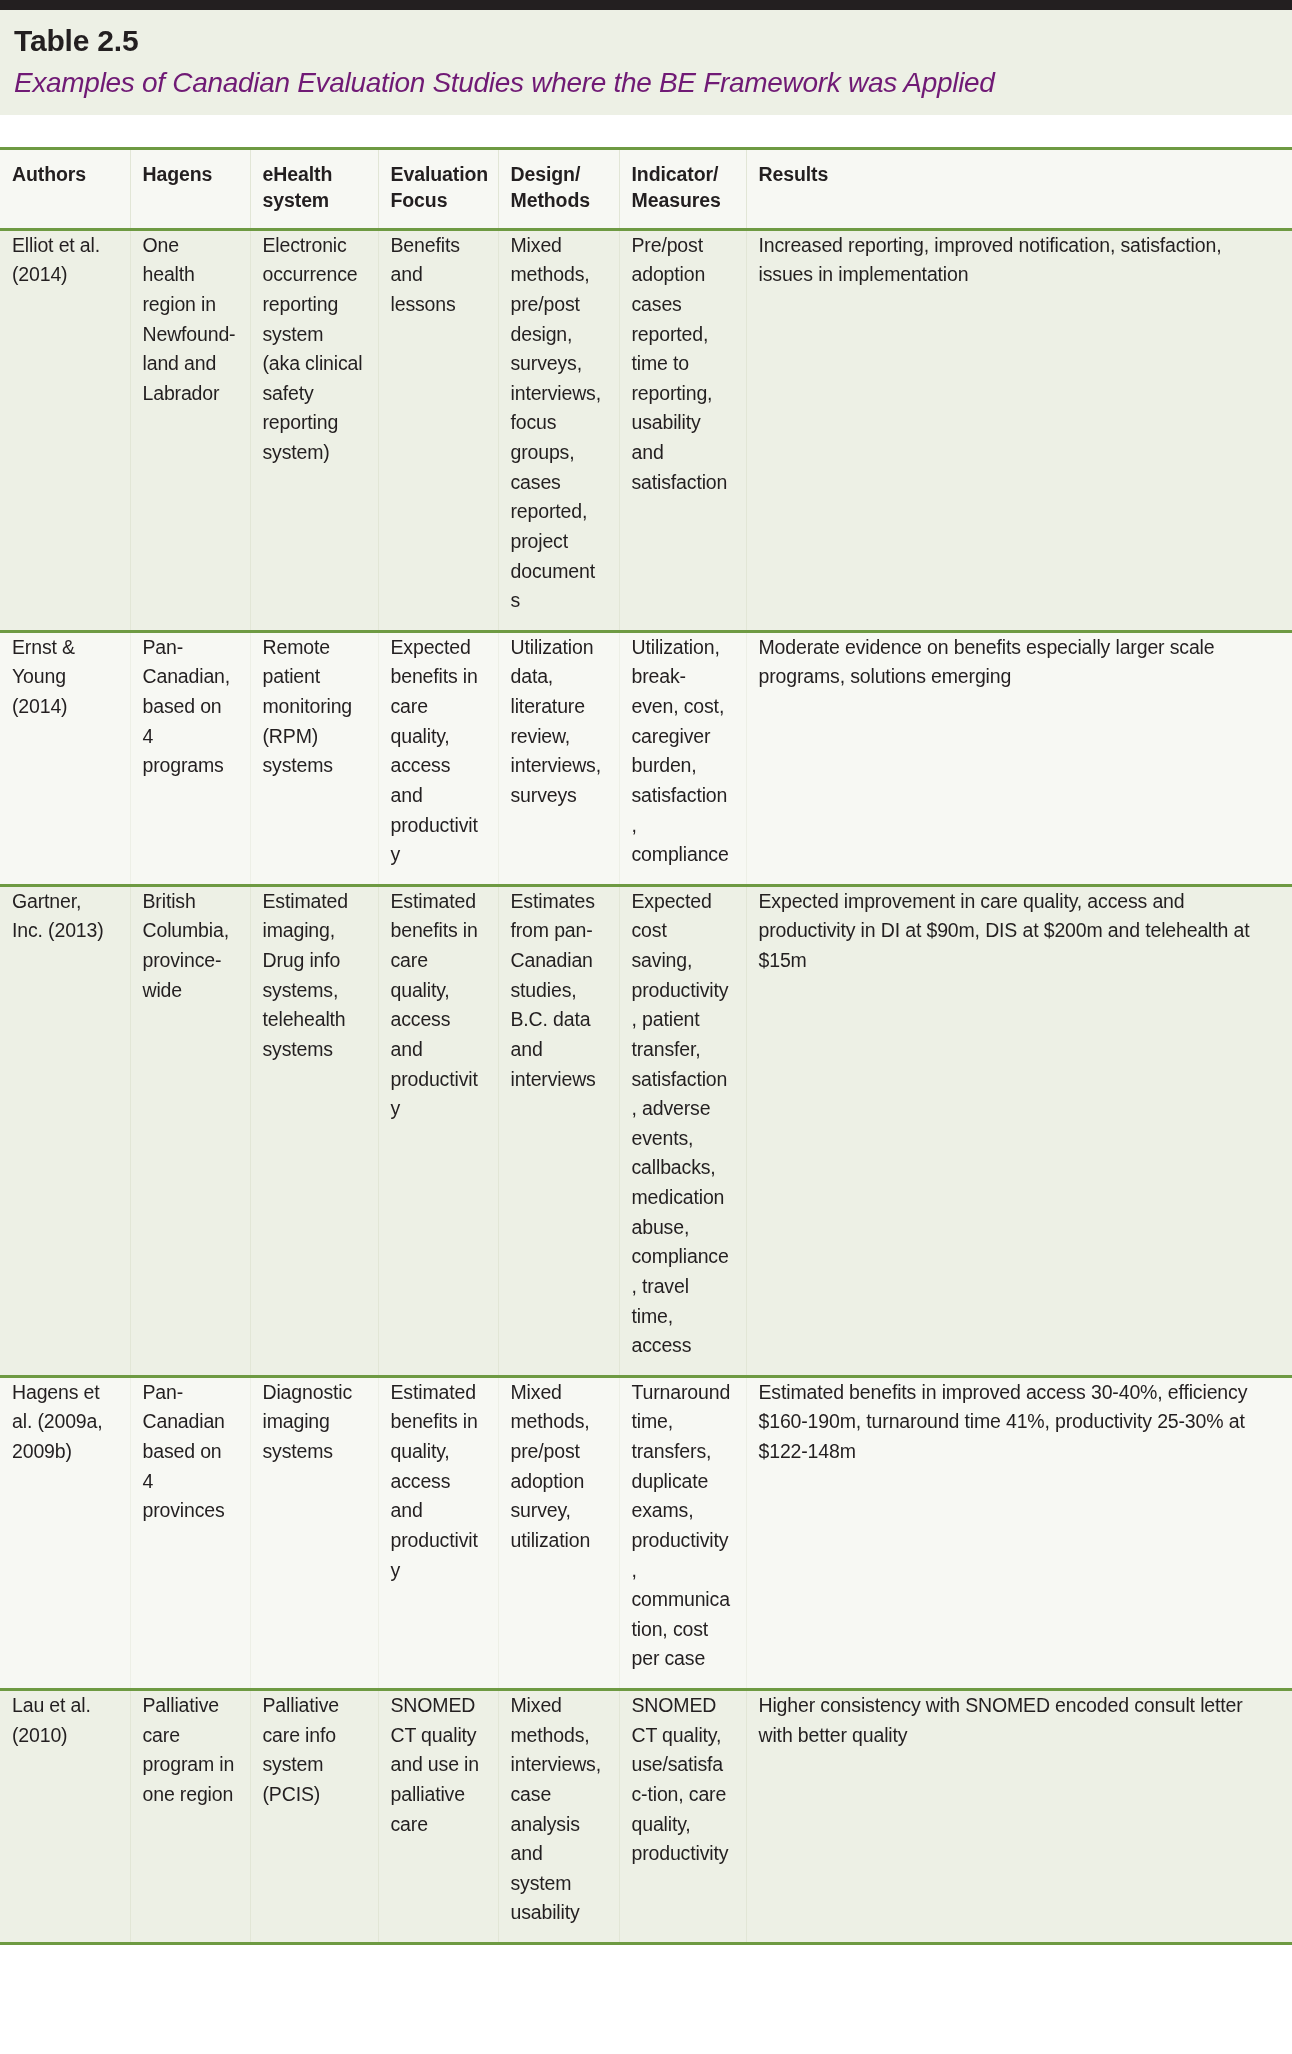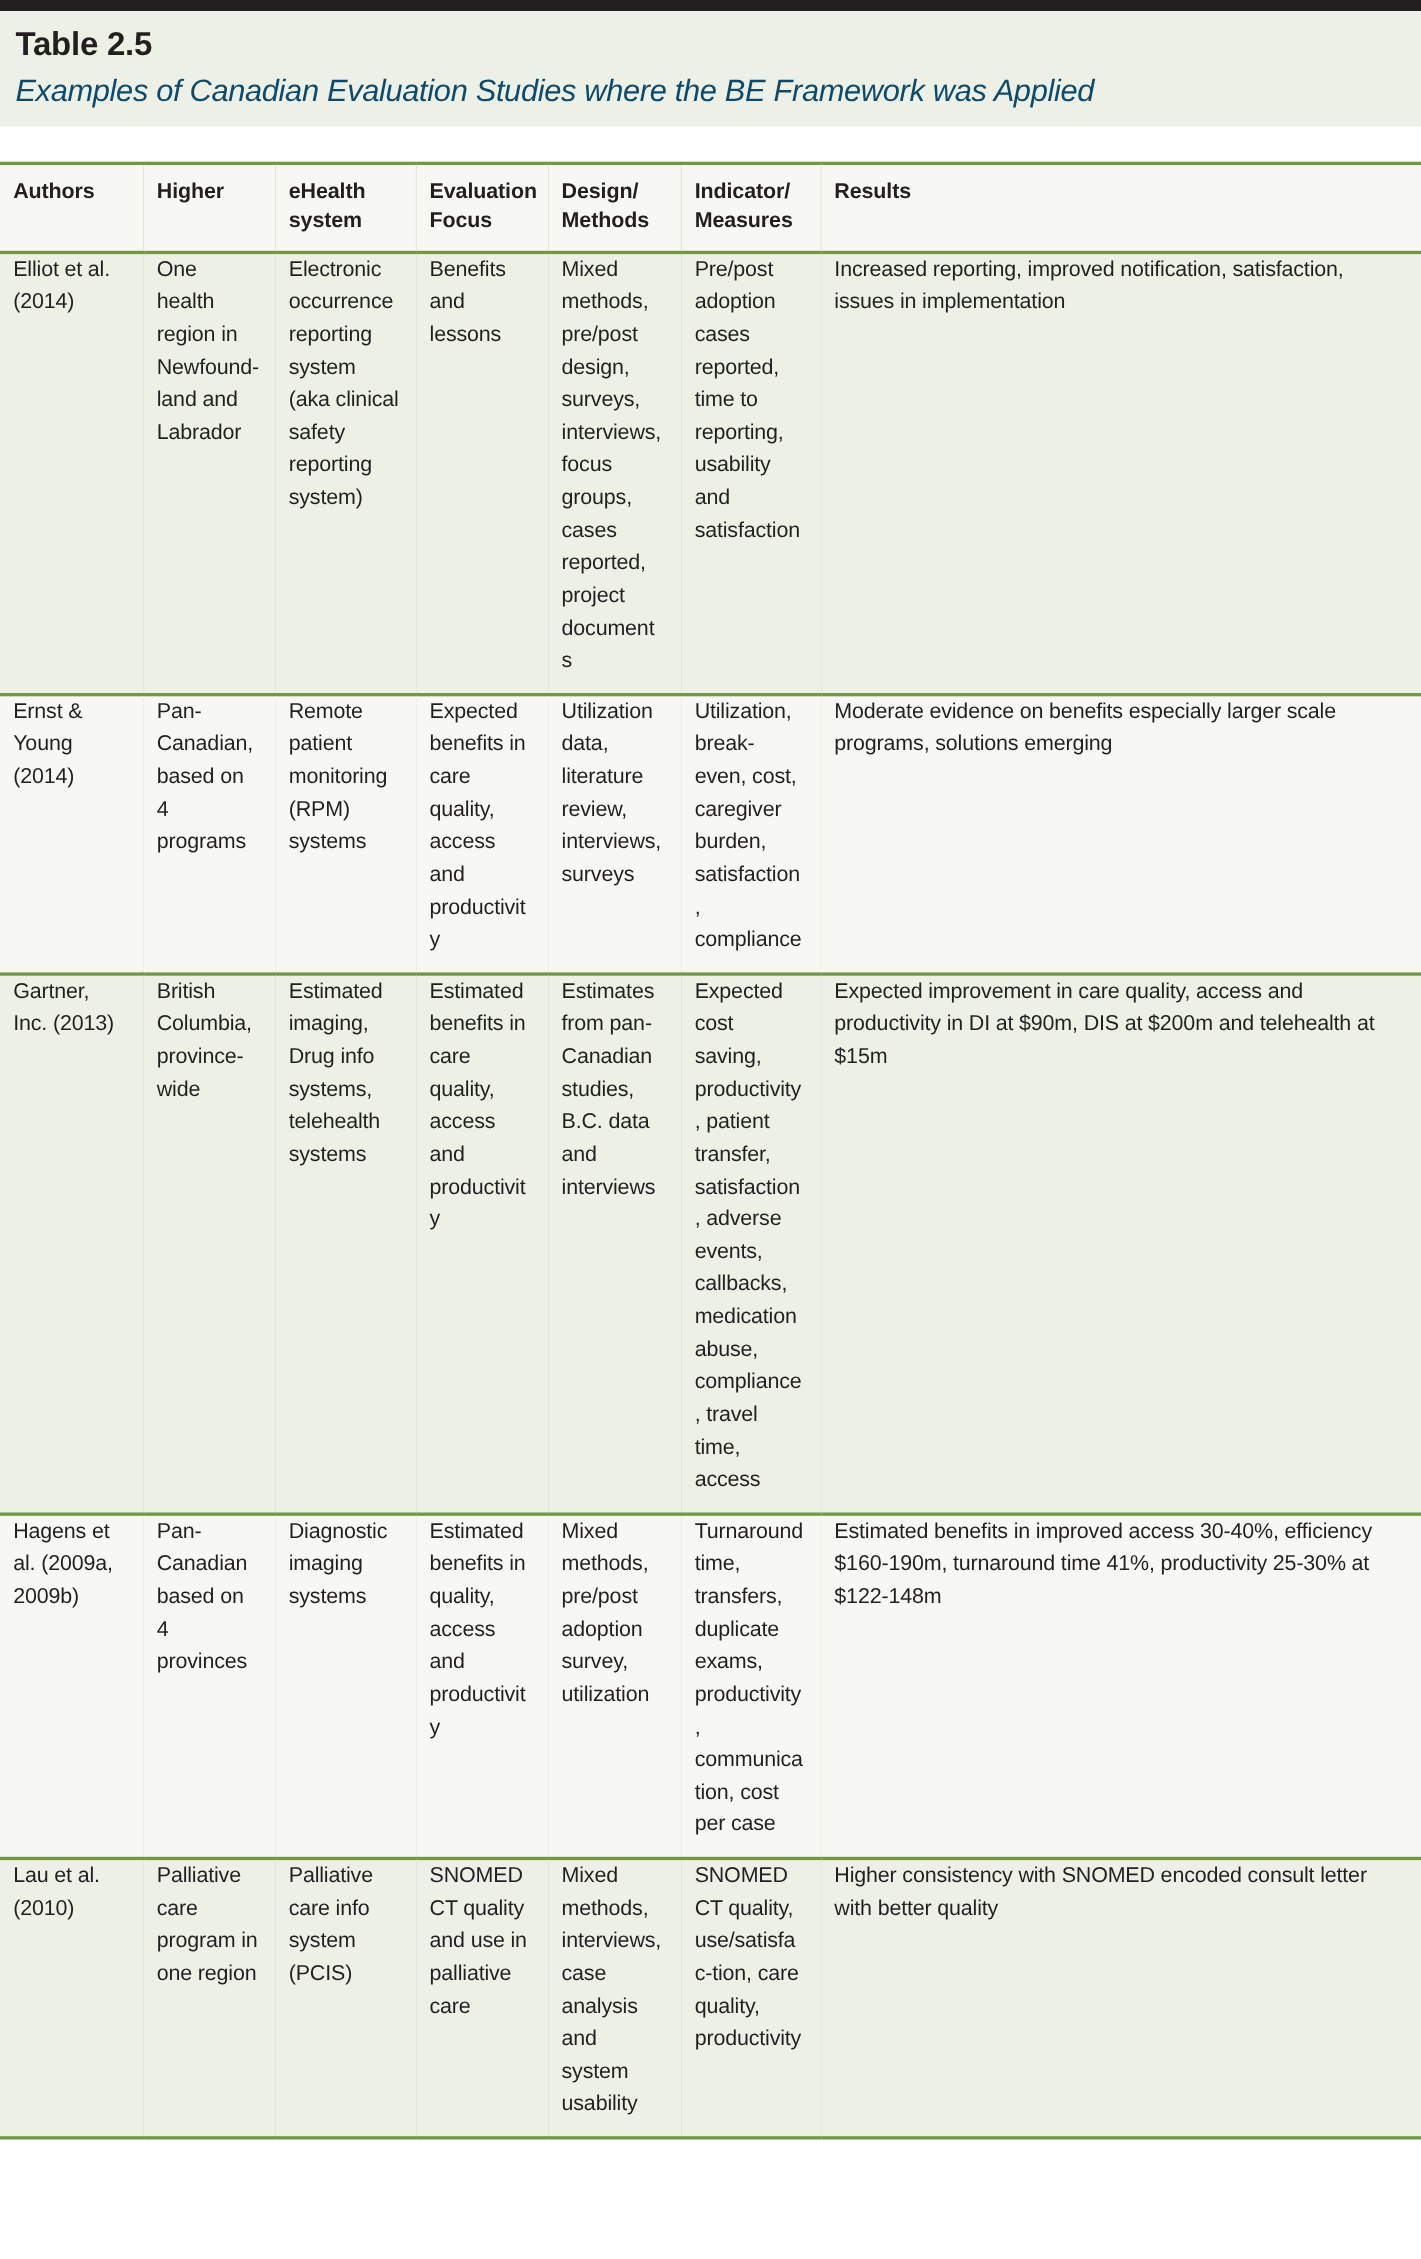--- a/index.html
+++ b/index.html
@@ -36,21 +36,21 @@
     font-size: 30px;
     line-height: 1.12;
     color: #231f20;
     letter-spacing: -0.2px;
   }
   .table-title {
     font-family: "Liberation Sans", sans-serif;
     font-style: italic;
     font-size: 28px;
     line-height: 1.2;
-    color: #0c4a6e;
+    color: #701a75;
     margin-top: 8px;
     letter-spacing: -0.3px;
     white-space: nowrap;
   }
   table.data-table {
     border-collapse: collapse;
     width: 1292px;
     table-layout: fixed;
     margin-top: 32px;
   }
@@ -118,21 +118,21 @@
         <col class="c-setting">
         <col class="c-ehealth">
         <col class="c-focus">
       <col class="c-design">
         <col class="c-indicator">
         <col class="c-results">
     </colgroup>
     <thead>
       <tr>
         <th>Authors</th>
-        <th>Higher</th>
+        <th>Hagens</th>
         <th>eHealth system</th>
         <th>Evaluation Focus</th>
         <th>Design/ Methods</th>
         <th>Indicator/ Measures</th>
         <th>Results</th>
       </tr>
     </thead>
     <tbody>
       <tr class="band-dark">
         <td>Elliot et al. (2014)</td>

